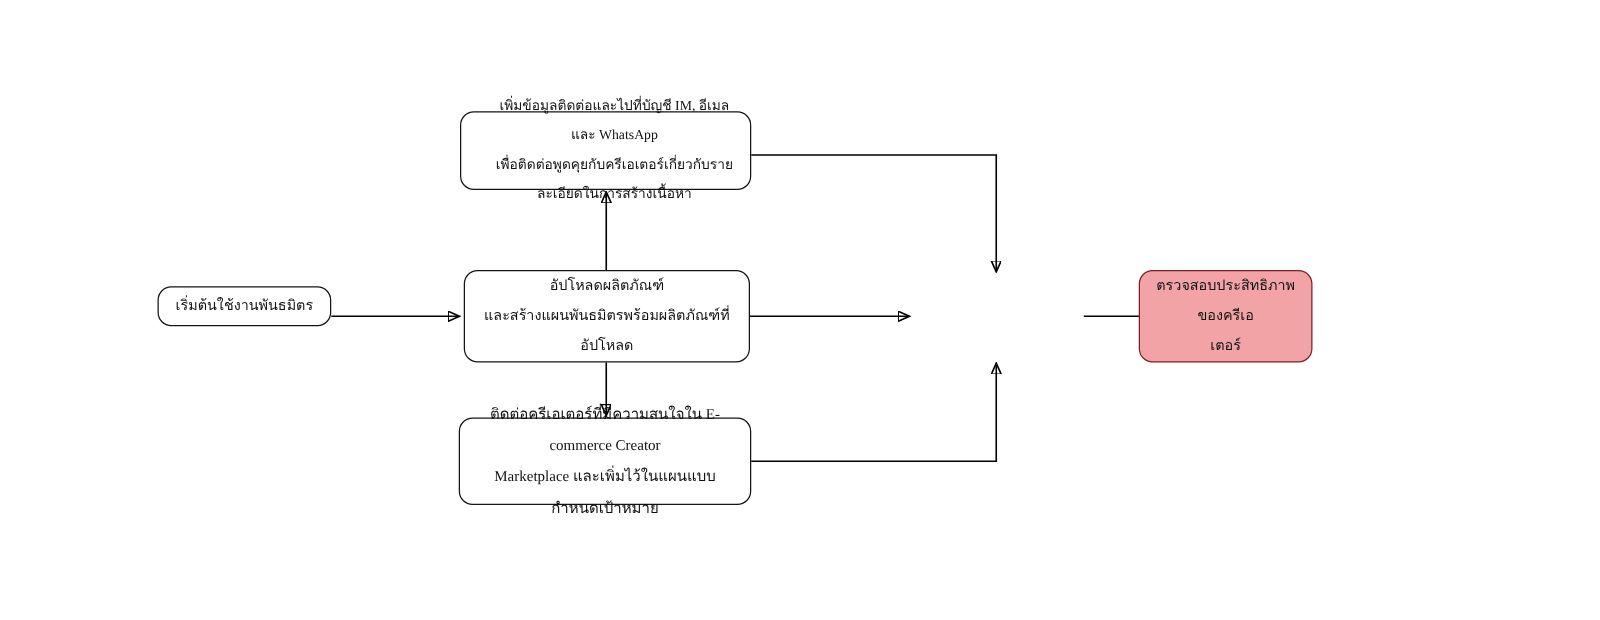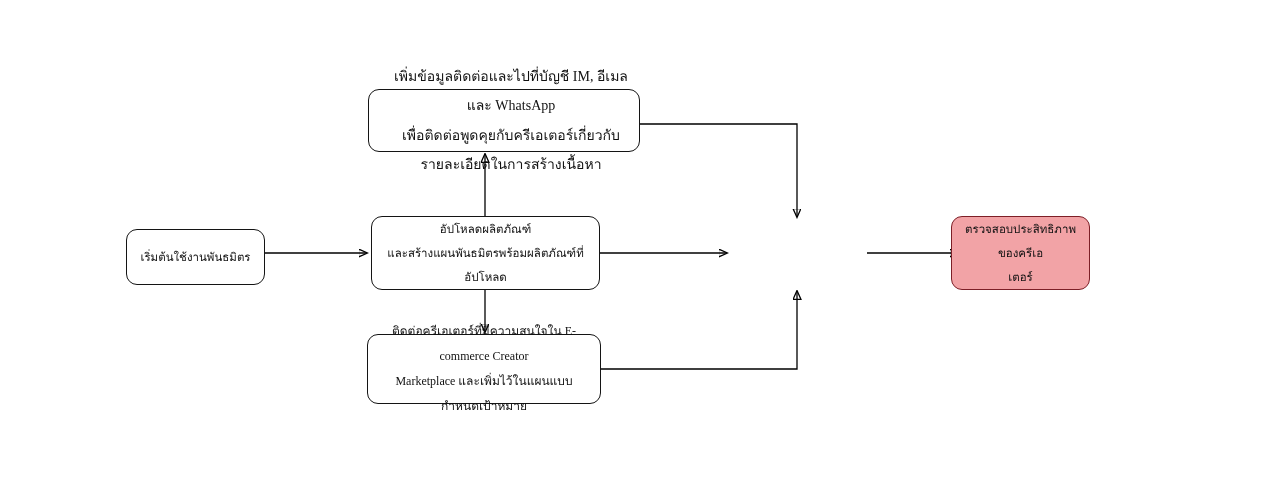--- a/index.html
+++ b/index.html
@@ -31,26 +31,26 @@
     display: flex;
     align-items: center;
     justify-content: center;
     text-align: center;
     color: #111111;
     font-size: 11.5px;
     line-height: 2.1;
     padding: 4px 10px;
     white-space: pre-line;
   }
-  .node-start            { left: 126px; top: 229px; width: 139px; height: 56px; }
-  .node-add-contact      { left: 368px; top:  89px; width: 272px; height: 63px; font-size: 14px; padding-left: 24px; }
+  .node-start            { left: 126px; top: 229px; width: 139px; height: 32px; }
+  .node-add-contact      { left: 368px; top:  89px; width: 233px; height: 63px; font-size: 11px; padding-left: 24px; }
   .node-upload           { left: 371px; top: 216px; width: 229px; height: 74px; }
   .node-contact-creators { left: 367px; top: 334px; width: 234px; height: 70px; font-size: 12px; }
   .node-follow-up        { left: 729px; top: 219px; width: 138px; height: 70px; }
-  .node-review           { left: 951px; top: 216px; width: 139px; height: 74px; }
+  .node-review           { left: 911px; top: 216px; width: 139px; height: 74px; }
 </style>
 </head>
 <body>
 
 <div class="canvas">
 
   <svg class="edges-layer" viewBox="0 0 1280 496" xmlns="http://www.w3.org/2000/svg">
     <defs>
       <marker id="arrow" markerWidth="10" markerHeight="9" refX="8.5" refY="4" orient="auto" markerUnits="userSpaceOnUse">
         <path d="M0,0 L9,4 L0,8 z" fill="#000000" stroke="none"></path>

